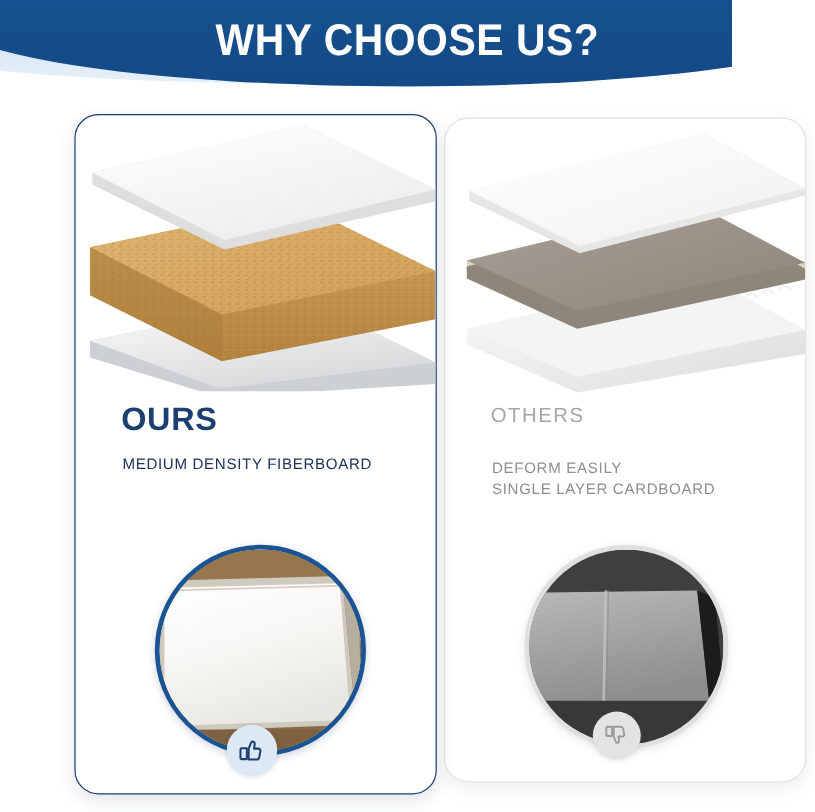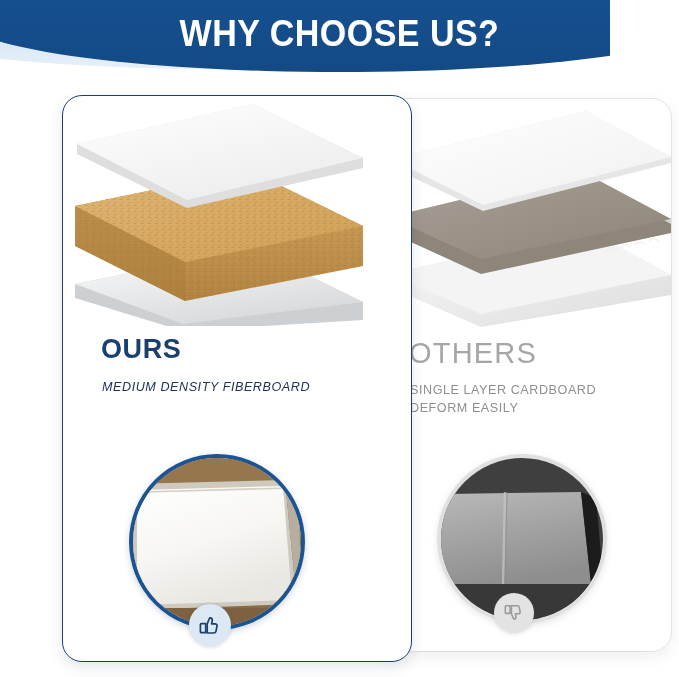--- a/index.html
+++ b/index.html
@@ -32,47 +32,46 @@
     font-family:"Liberation Sans",sans-serif;
   }
 
   
   .panel{position:absolute;background:#ffffff;}
   .panel-ours{
     left:62px;top:95px;width:300px;height:565px;
     border:1.6px solid #1d3f6e;border-radius:20px;
     box-shadow:0 5px 14px rgba(40,60,90,.13);
     z-index:5;
-    padding-left:48px;
   }
   .panel-others{
     left:370px;top:98px;width:300px;height:552px;
     border:1.5px solid #e2e2e2;border-radius:20px;
     box-shadow:0 5px 14px rgba(120,120,120,.12);
     z-index:3;
   }
 
   
   .board-stage{position:absolute;left:0;top:0;width:300px;height:230px;overflow:hidden;border-radius:20px 20px 0 0;}
   .board-stage svg{position:absolute;}
 
   
   .head-ours{
     position:absolute;left:38px;top:238px;
     font-size:27px;font-weight:bold;color:#1b3f6e;letter-spacing:0.6px;
   }
   .head-others{
     position:absolute;left:38px;top:238px;
-    font-size:29px;font-weight:normal;color:#a6a6a6;letter-spacing:1.2px;
+    font-size:17px;font-weight:normal;color:#a6a6a6;letter-spacing:1.2px;
   }
   .spec-list{position:absolute;left:39px;top:283px;width:250px;}
   .spec-list div{
     font-size:12.6px;letter-spacing:0.55px;line-height:17.6px;white-space:nowrap;
   }
-  .spec-ours div{color:#20345a;font-style:italic;}
+  .spec-ours div{color:#20345a;}
   .spec-others div{color:#8f8f8f;}
 
   
   .photo{position:absolute;border-radius:50%;overflow:hidden;}
   .photo-ours{
     left:66px;top:358px;width:168px;height:168px;
     border:4px solid #1b5493;
     box-shadow:0 2px 7px rgba(30,60,100,.22);
   }
   .photo-others{
@@ -143,22 +142,22 @@
         <polygon points="18,118 210,72 300,120 110,160" fill="url(#oGray)"></polygon>
 
         <polygon points="20,60 215,12 300,58 300,64 112,112 20,68" fill="#e6e6e6"></polygon>
         <polygon points="20,60 215,12 300,58 112,106" fill="url(#oWhiteTop)"></polygon>
       </svg>
     </div>
 
     <div class="head-others">OTHERS</div>
 
     <div class="spec-list spec-others">
+      <div>DEFORM EASILY</div>
       <div>SINGLE LAYER CARDBOARD</div>
-      <div>DEFORM EASILY</div>
     </div>
 
     <div class="photo photo-others">
       <svg width="162" height="162" viewBox="0 0 162 162">
         <defs>
           <linearGradient id="oBoardG" x1="0" y1="0" x2="0.3" y2="1">
             <stop offset="0" stop-color="#b9b9b9"></stop>
               <stop offset="0.5" stop-color="#a3a3a3"></stop>
             <stop offset="1" stop-color="#8e8e8e"></stop>
           </linearGradient>

